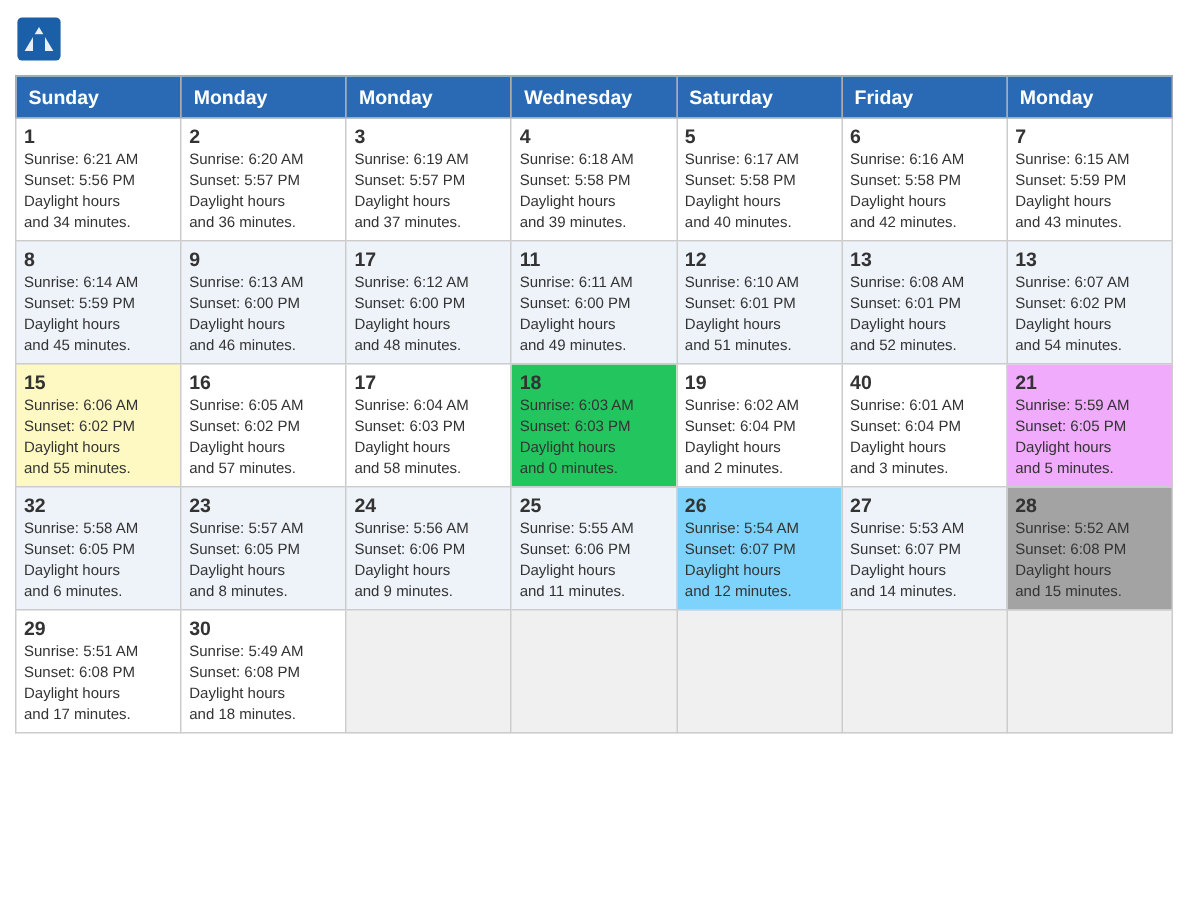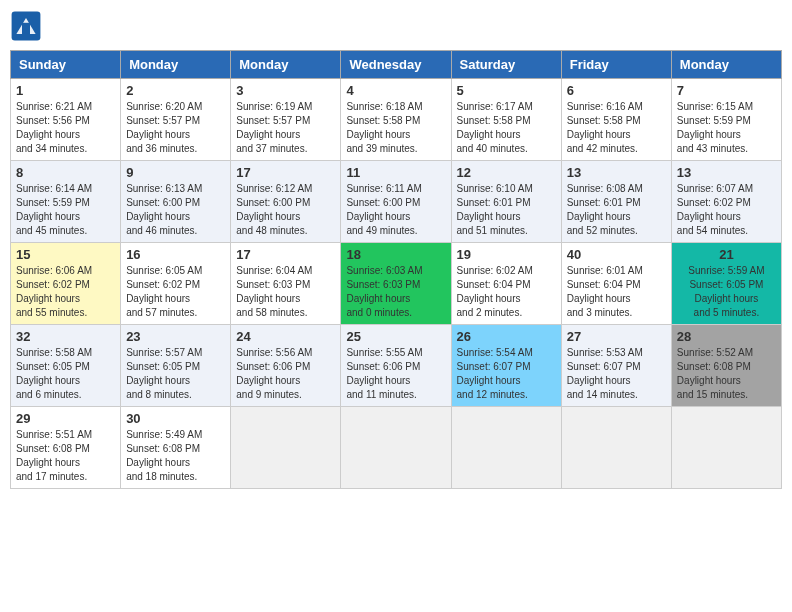--- a/index.html
+++ b/index.html
@@ -190,21 +190,21 @@
           <div class="day-info">Sunrise: 6:03 AM<br>Sunset: 6:03 PM<br>Daylight hours<br>and 0 minutes.</div>
         </td>
         <td style="background-color: rgb(255, 255, 255);">
           <span class="day-num">19</span>
           <div class="day-info">Sunrise: 6:02 AM<br>Sunset: 6:04 PM<br>Daylight hours<br>and 2 minutes.</div>
         </td>
         <td style="background-color: rgb(255, 255, 255);">
           <span class="day-num">40</span>
           <div class="day-info">Sunrise: 6:01 AM<br>Sunset: 6:04 PM<br>Daylight hours<br>and 3 minutes.</div>
         </td>
-        <td style="background-color: #14b8a6; text-align: center;">
+        <td style="background-color: #f0abfc;">
           <span class="day-num">21</span>
           <div class="day-info">Sunrise: 5:59 AM<br>Sunset: 6:05 PM<br>Daylight hours<br>and 5 minutes.</div>
         </td>
       </tr>
       <tr>
         <td style="background-color: rgb(238, 242, 249);">
           <span class="day-num">32</span>
           <div class="day-info">Sunrise: 5:58 AM<br>Sunset: 6:05 PM<br>Daylight hours<br>and 6 minutes.</div>
         </td>
         <td style="background-color: rgb(238, 242, 249);">

